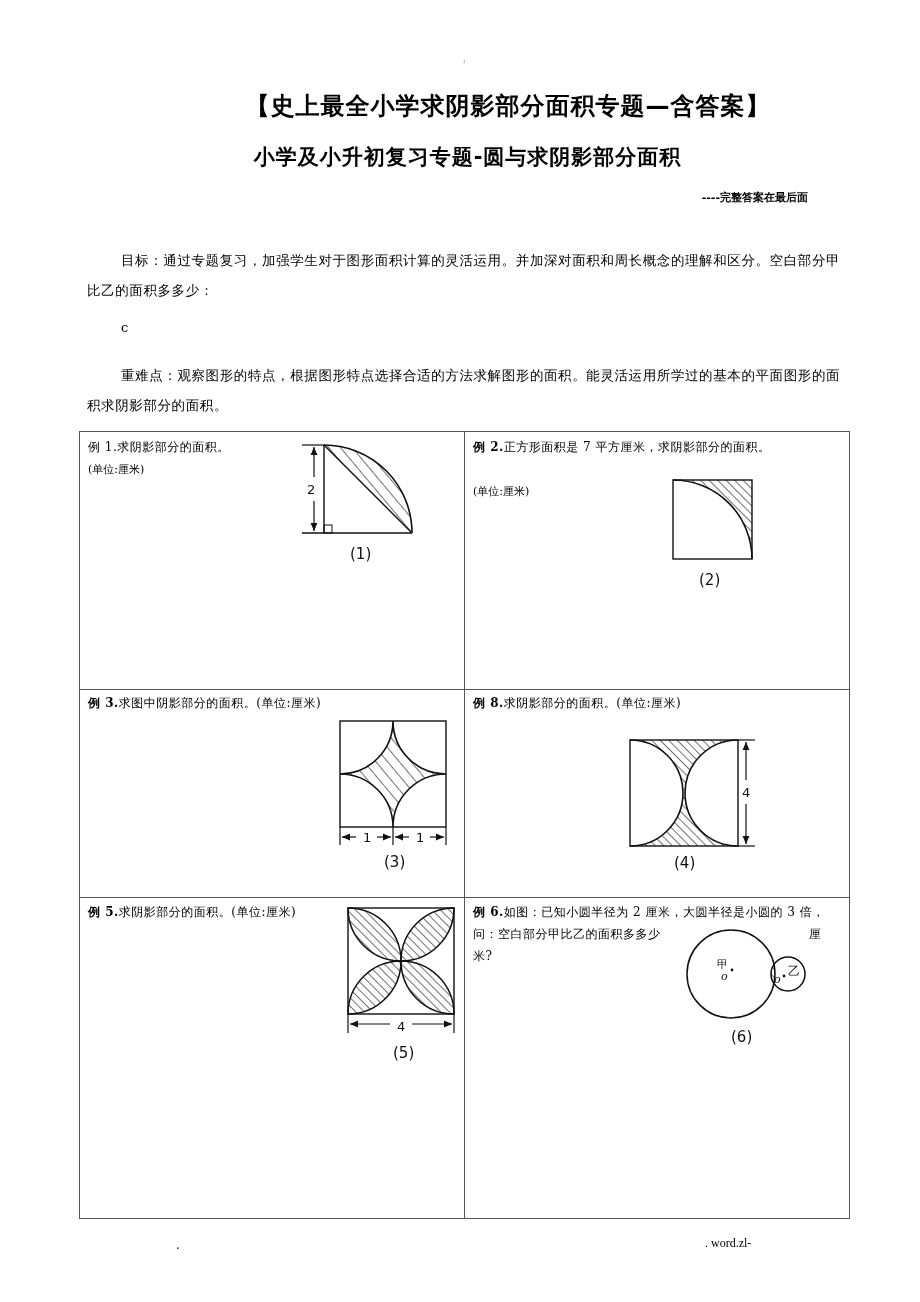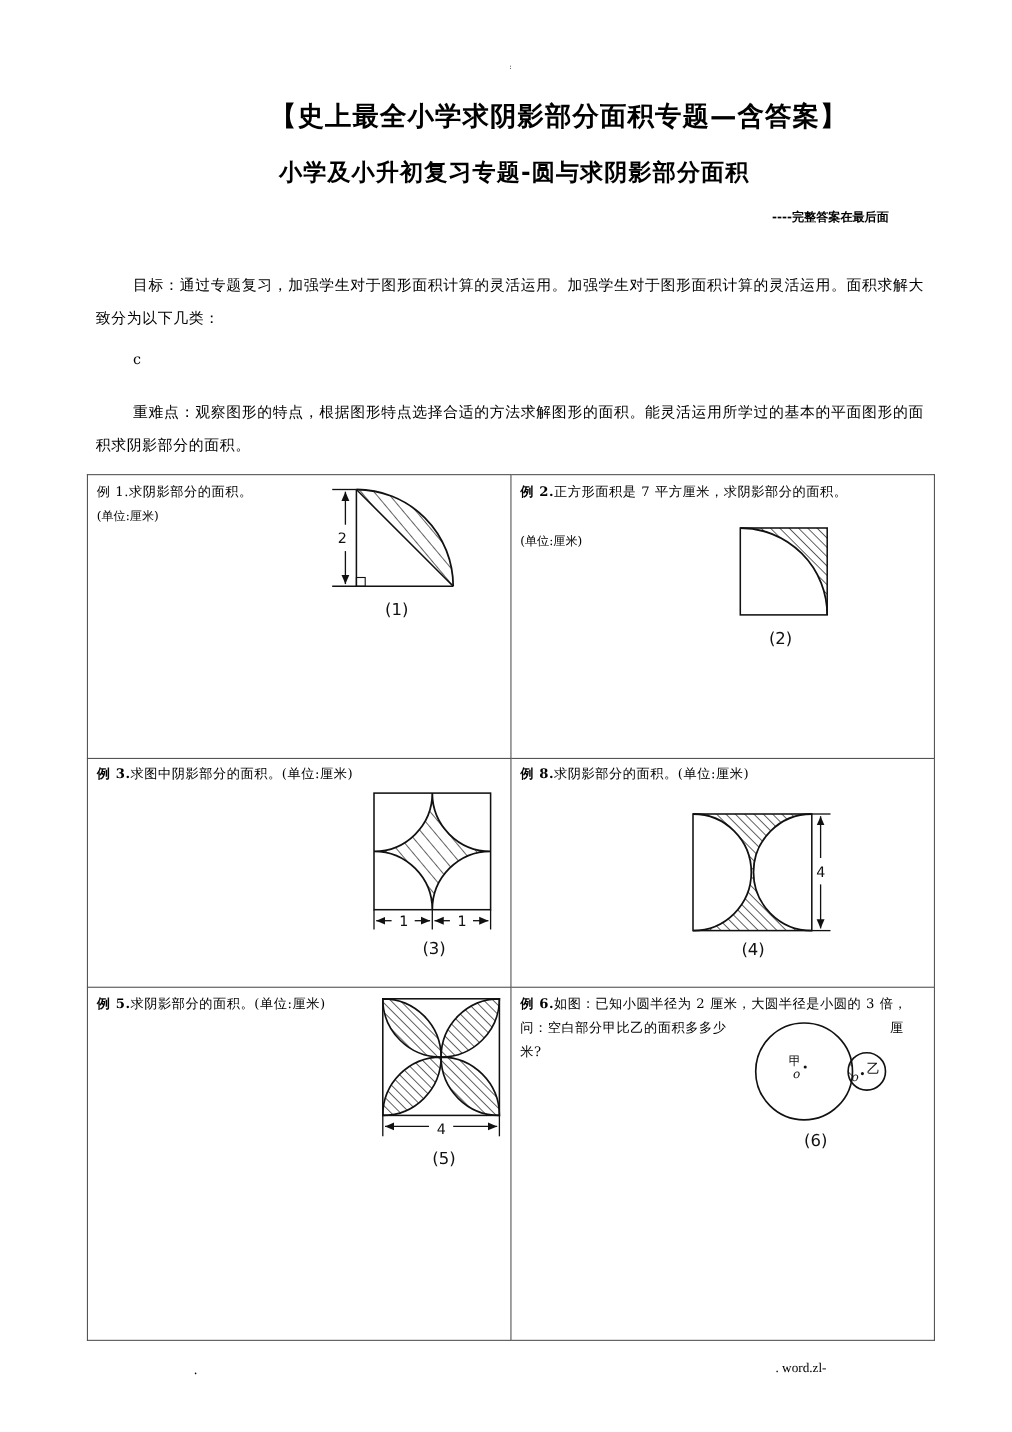--- a/index.html
+++ b/index.html
@@ -44,21 +44,21 @@
       <path d="M0,1 L7,4 L0,7 z" fill="#111"></path>
     </marker>
   </defs>
 </svg>
 
 <div class="abs top-mark">:</div>
 <div class="abs title1">【史上最全小学求阴影部分面积专题—含答案】</div>
 <div class="abs title2">小学及小升初复习专题-圆与求阴影部分面积</div>
 <div class="abs title3">----完整答案在最后面</div>
 
-<div class="abs para para1">目标：通过专题复习，加强学生对于图形面积计算的灵活运用。加强学生对于图形面积计算的灵活运用。面积求解大致分为以下几类：</div>
+<div class="abs para para1">目标：通过专题复习，加强学生对于图形面积计算的灵活运用。并加深对面积和周长概念的理解和区分。空白部分甲比乙的面积多多少：</div>
 <div class="abs c-letter">c</div>
 <div class="abs para para2">重难点：观察图形的特点，根据图形特点选择合适的方法求解图形的面积。能灵活运用所学过的基本的平面图形的面积求阴影部分的面积。</div>
 
 <table class="problems">
   <tbody>
       <tr class="row1">
     <td>
       <div class="cell">
         <div class="q" style="left:8px;top:4px;text-align:right;">
           <span>例 1.</span><span>求阴影部分的面积。</span>

